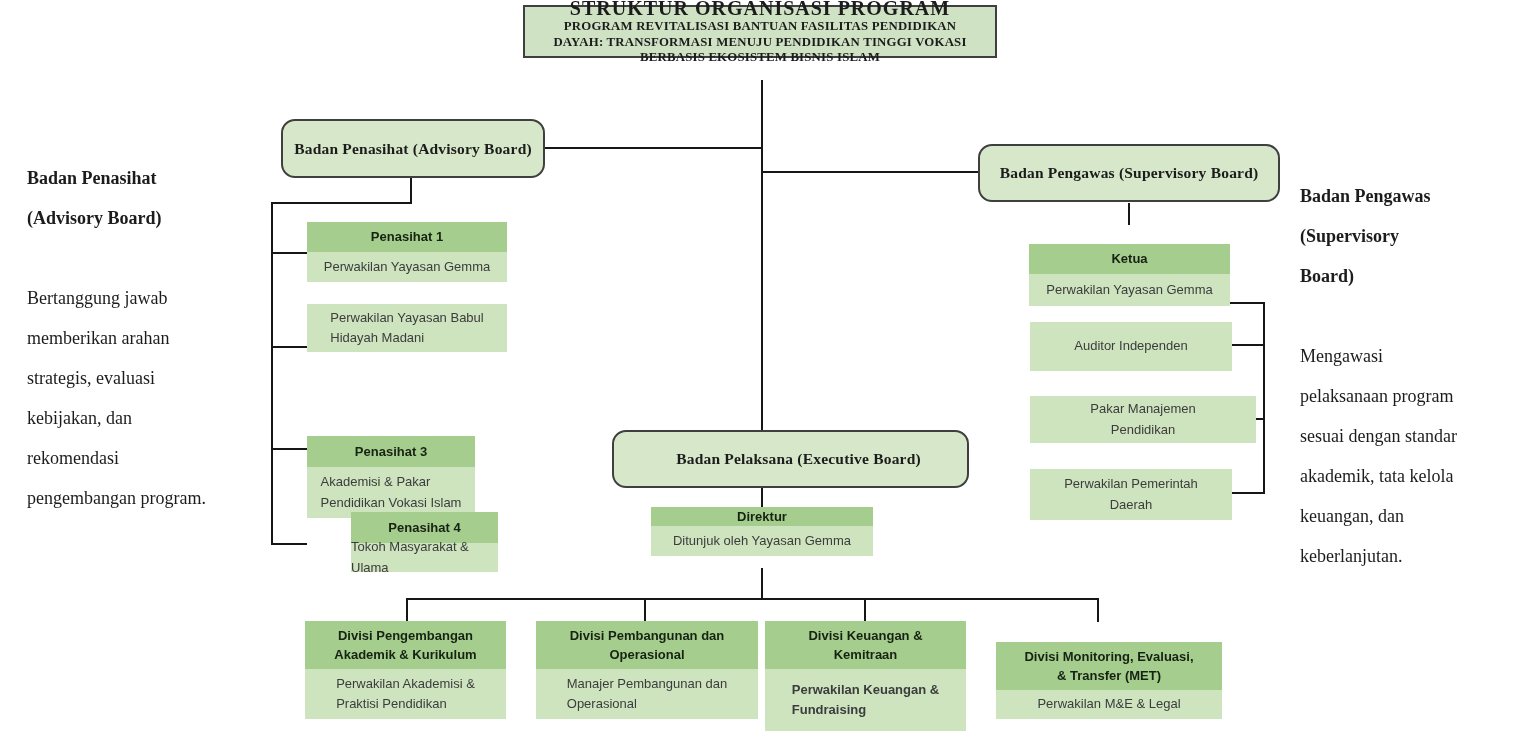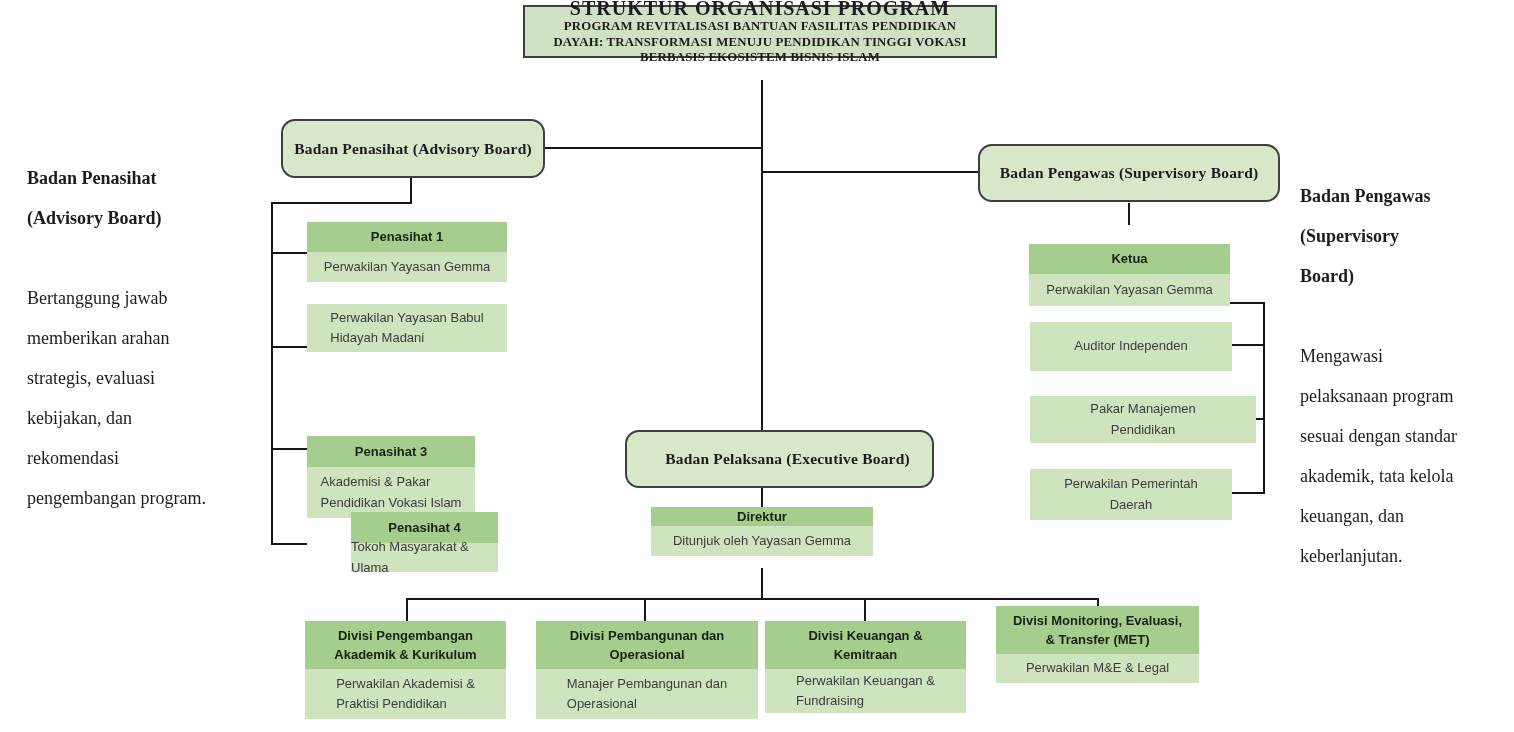--- a/index.html
+++ b/index.html
@@ -91,21 +91,21 @@
 
   <div class="title-box">
     <span class="title-main">STRUKTUR ORGANISASI PROGRAM</span>
     <span class="title-sub">PROGRAM REVITALISASI BANTUAN FASILITAS PENDIDIKAN</span>
     <span class="title-sub">DAYAH:  TRANSFORMASI MENUJU PENDIDIKAN TINGGI VOKASI</span>
     <span class="title-sub">BERBASIS EKOSISTEM BISNIS ISLAM</span>
   </div>
 
   <div class="board" style="left:281px;top:119px;width:264px;height:59px;">Badan Penasihat (Advisory Board)</div>
   <div class="board" style="left:978px;top:144px;width:302px;height:58px;">Badan Pengawas (Supervisory Board)</div>
-  <div class="board" style="left:625px;top:430px;width:309px;height:58px;padding-left:16px;">Badan Pelaksana (Executive Board)</div>
+  <div class="board" style="left:612px;top:430px;width:357px;height:58px;padding-left:16px;">Badan Pelaksana (Executive Board)</div>
 
   <div class="node" style="left:307px;top:222px;width:200px;">
     <div class="hd" style="height:30px;">Penasihat 1</div>
     <div class="bd" style="height:30px;">Perwakilan Yayasan Gemma</div>
   </div>
   <div class="node" style="left:307px;top:304px;width:200px;">
     <div class="bd" style="height:48px;">Perwakilan Yayasan Babul
 Hidayah Madani</div>
   </div>
   <div class="node" style="left:307px;top:407px;width:168px;margin-top:29px;">
@@ -141,24 +141,24 @@
   </div>
   <div class="node" style="left:536px;top:621px;width:222px;">
     <div class="hd" style="height:48px;">Divisi Pembangunan dan
 Operasional</div>
     <div class="bd" style="height:50px;">Manajer Pembangunan dan
 Operasional</div>
   </div>
   <div class="node" style="left:765px;top:621px;width:201px;">
     <div class="hd" style="height:48px;">Divisi Keuangan &amp;
 Kemitraan</div>
-    <div class="bd" style="height:44px;">Perwakilan Keuangan &amp;
+    <div class="bd" style="height:62px;font-weight:bold;">Perwakilan Keuangan &amp;
 Fundraising</div>
   </div>
-  <div class="node" style="left:996px;top:606px;width:203px;border-radius:29px;">
+  <div class="node" style="left:996px;top:642px;width:226px;border-radius:29px;">
     <div class="hd" style="height:48px;">Divisi Monitoring, Evaluasi,
 &amp; Transfer (MET)</div>
     <div class="bd" style="height:29px;">Perwakilan M&amp;E &amp; Legal</div>
   </div>
 
   <div class="note" style="left:27px;top:118px;width:240px;">
     <div class="note-hd">Badan Penasihat
 (Advisory Board)</div>
     <div>Bertanggung jawab
 memberikan arahan

